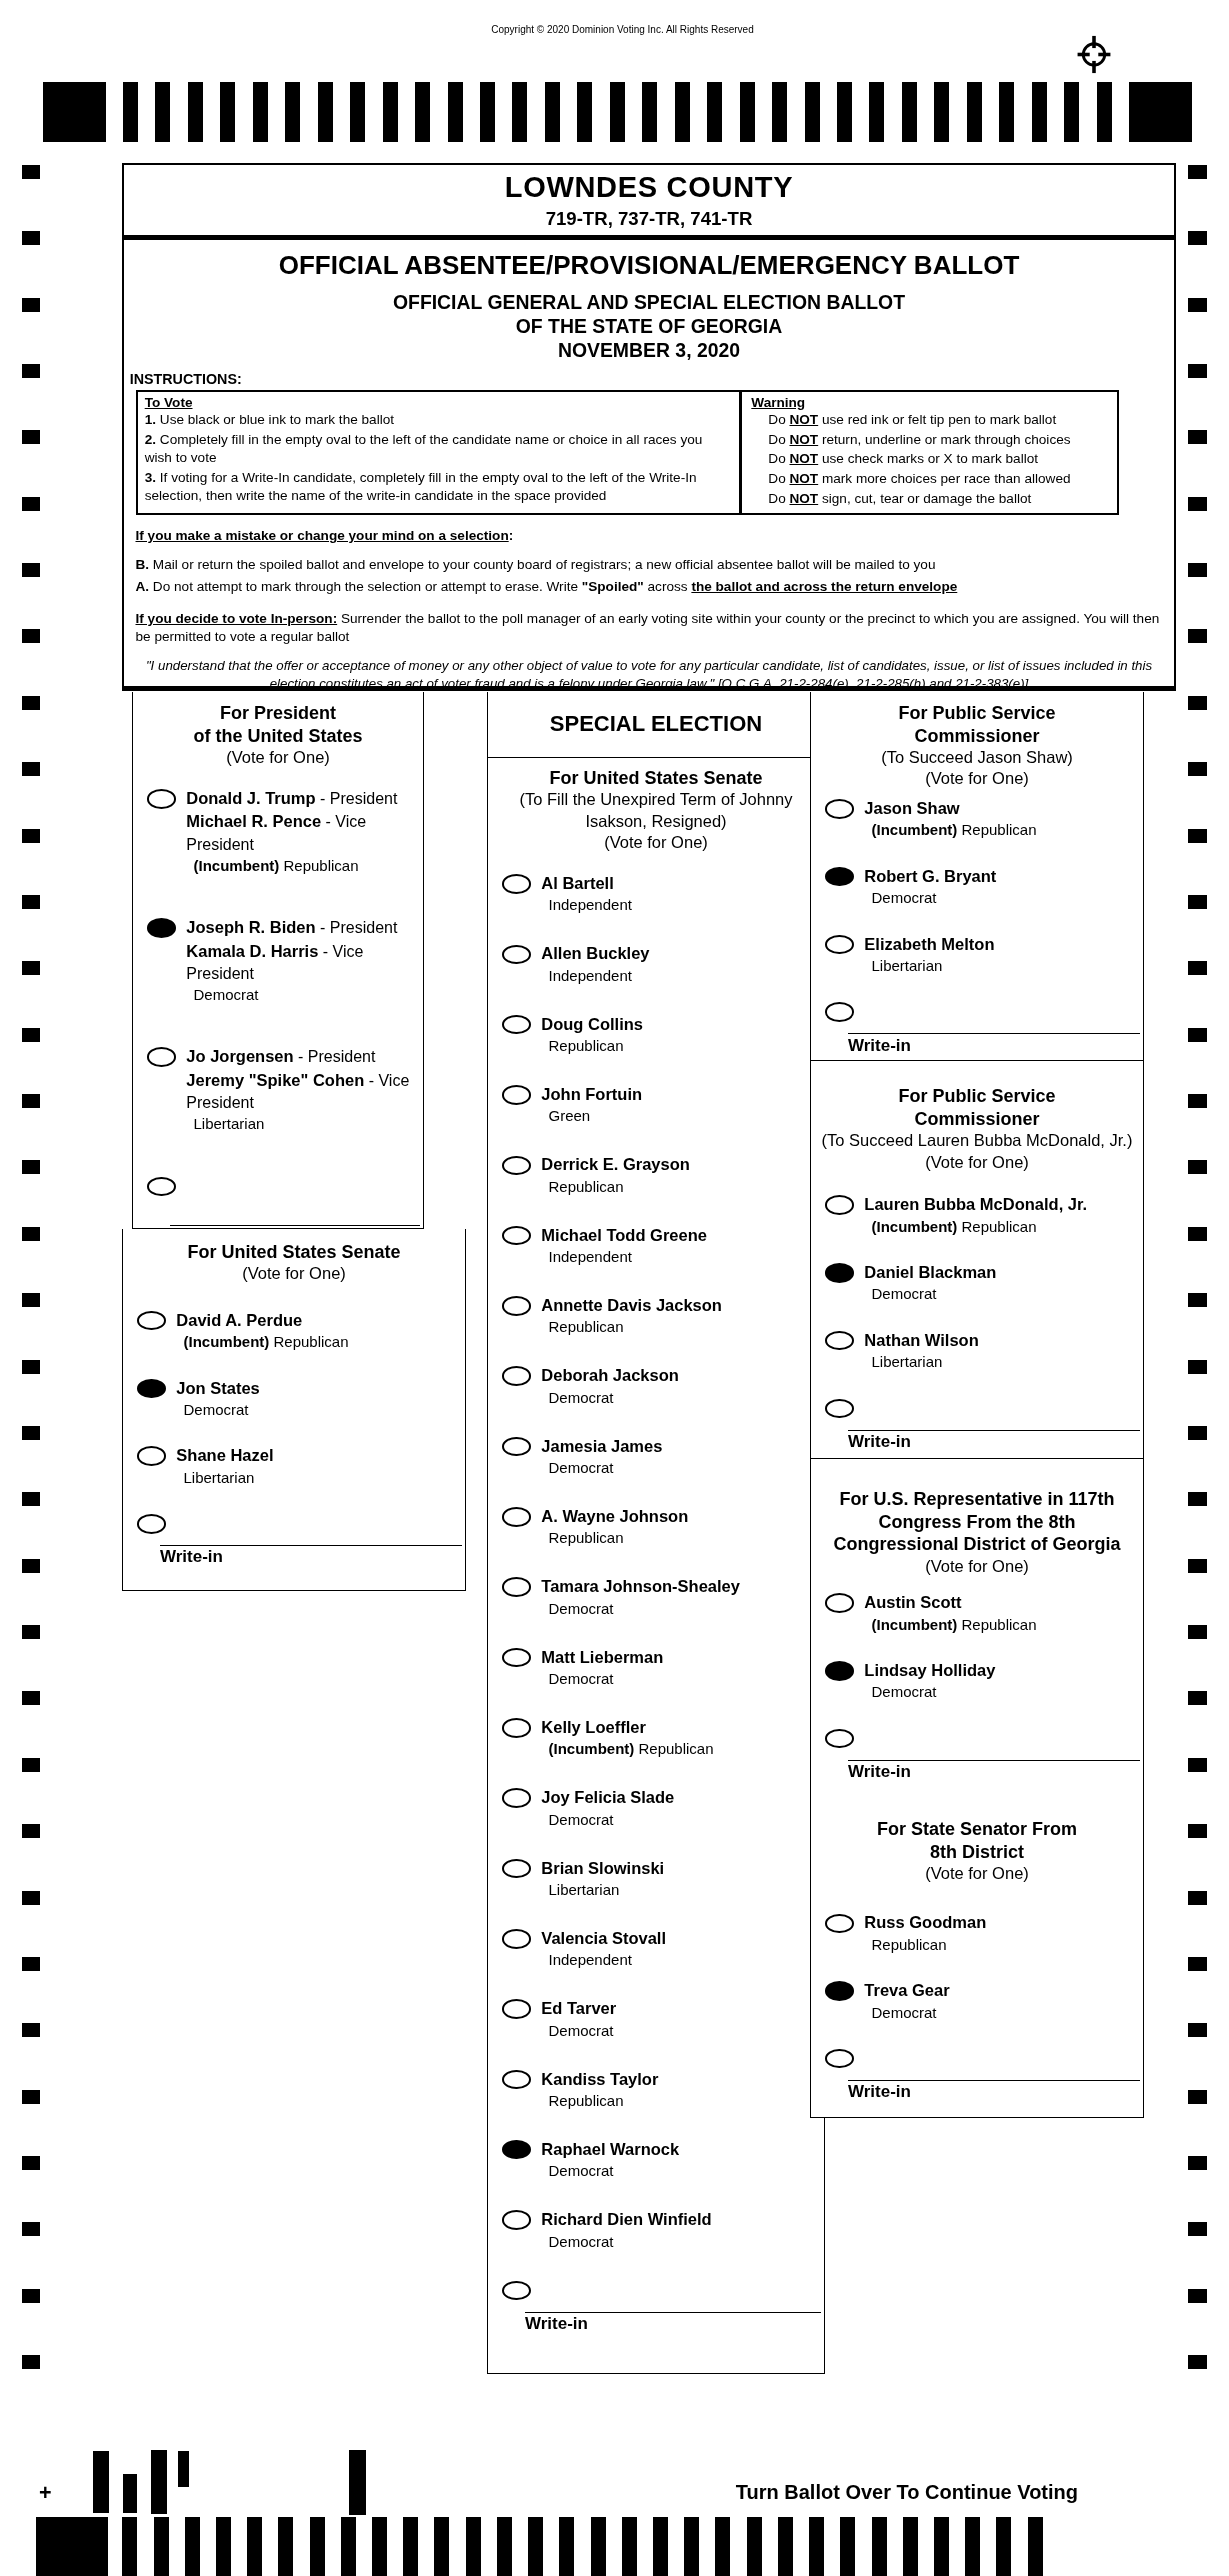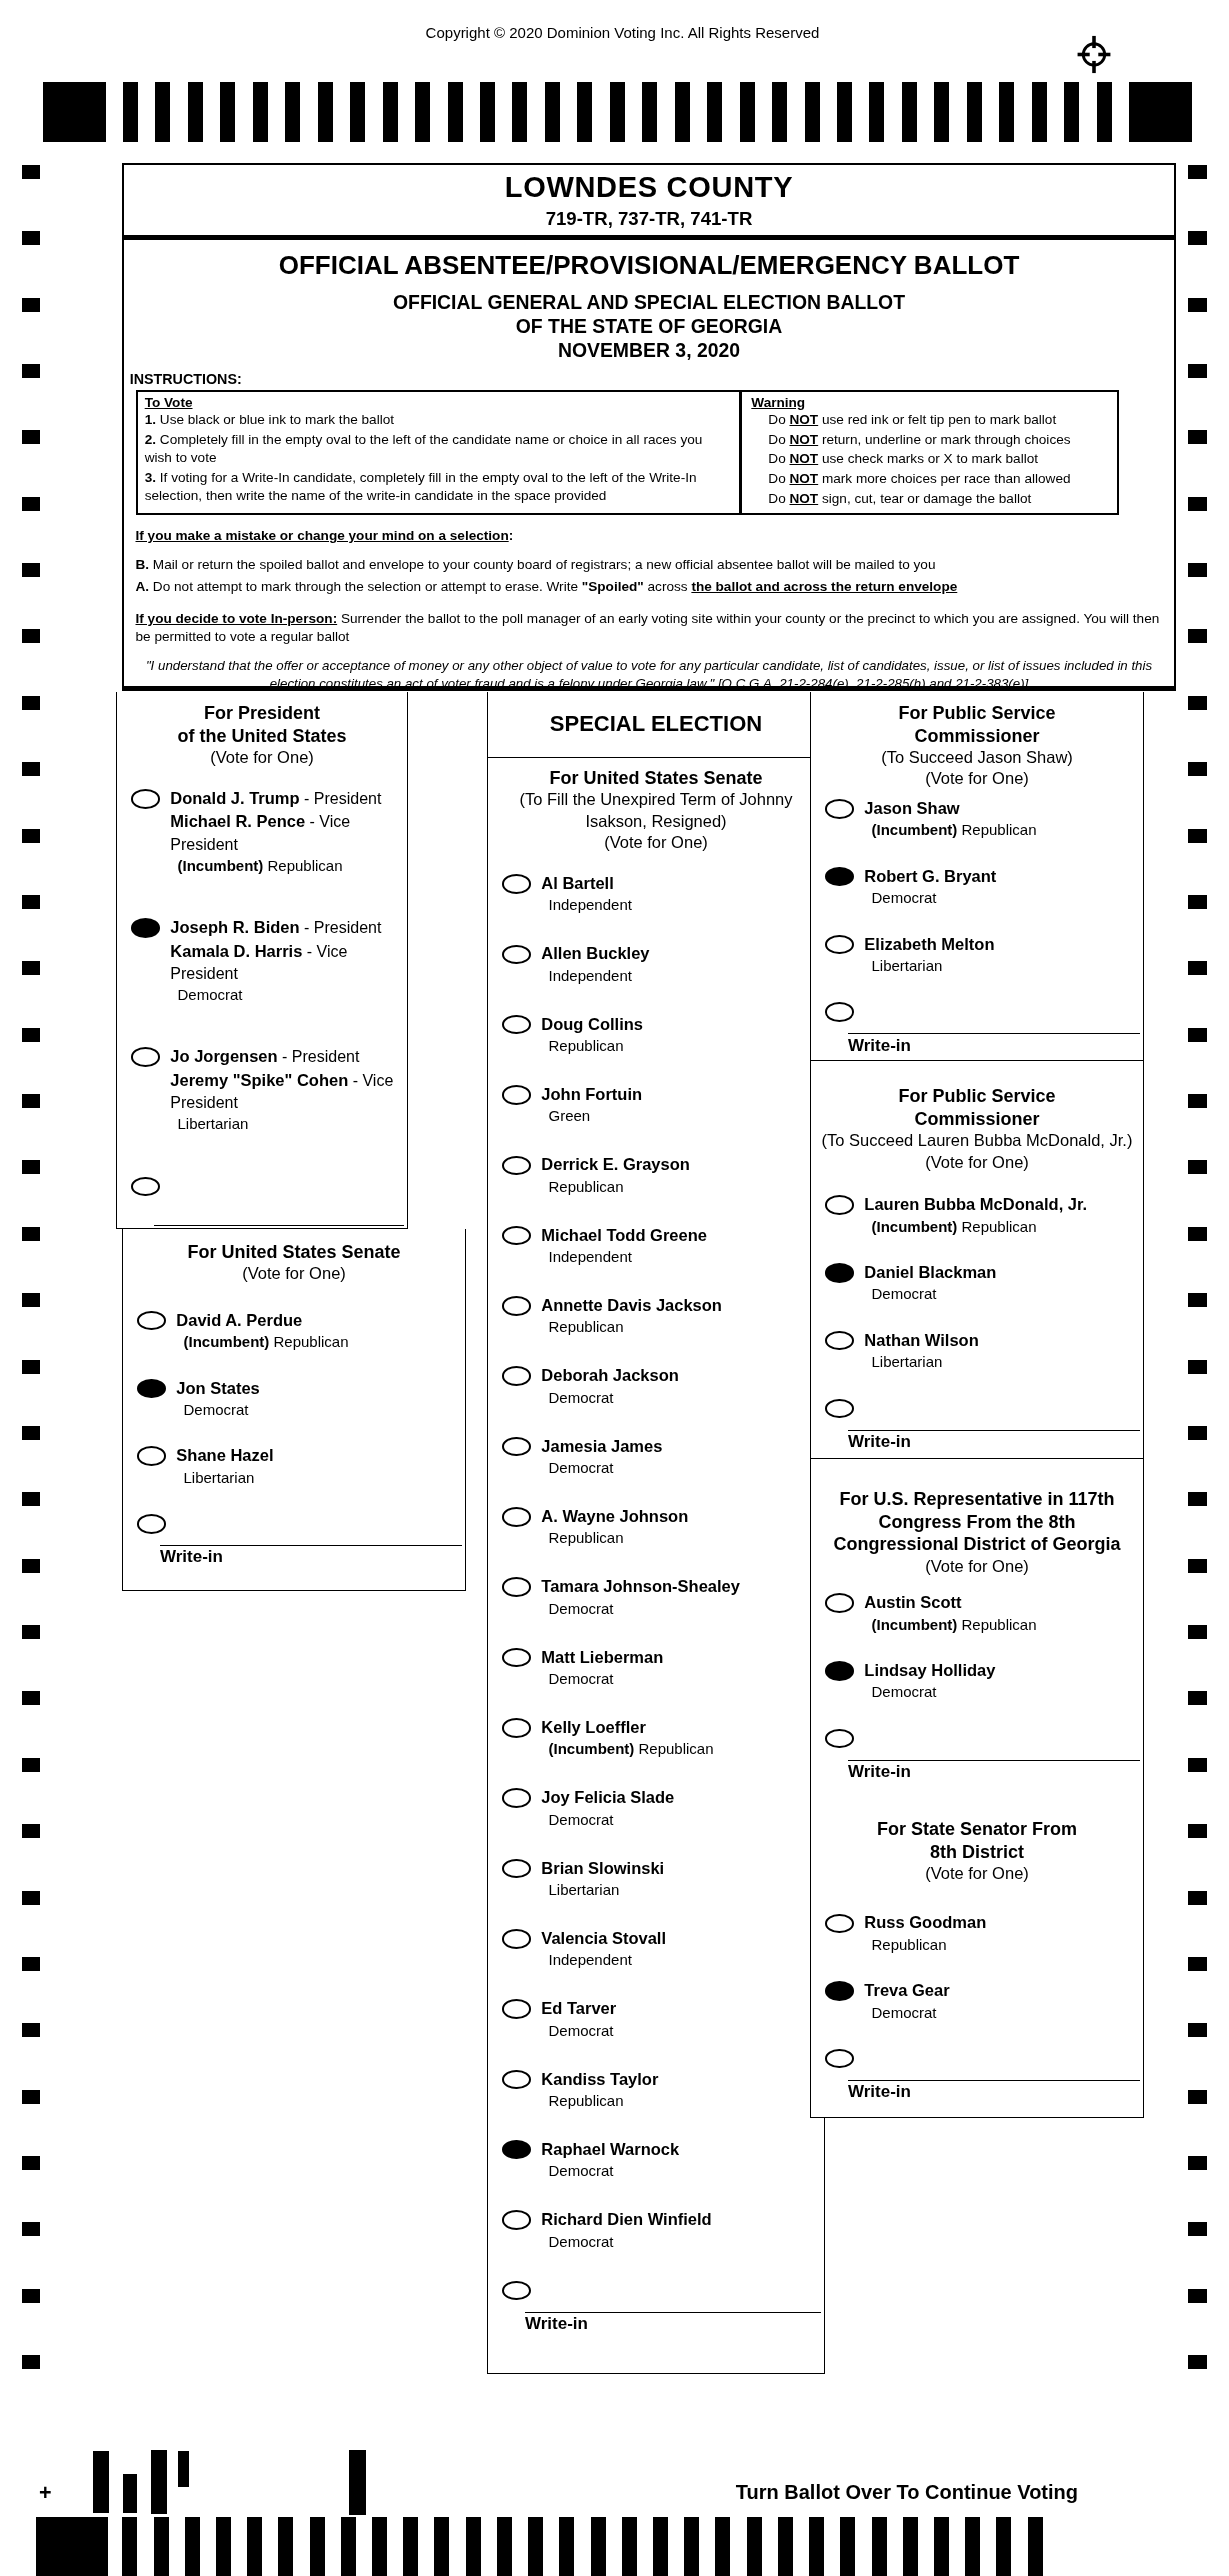--- a/index.html
+++ b/index.html
@@ -1,20 +1,20 @@
 <!DOCTYPE html>
 <html style="font-size:11.5px"><head>
 <meta charset="utf-8">
 <style>
   html,body{margin:0;padding:0;background:#888;}
   .page{position:relative;width:1229px;height:2576px;background:#ffffff;color:#000;
         font-family:"Liberation Sans","DejaVu Sans",sans-serif;overflow:hidden;}
 
   
-  .copyright{position:absolute;top:24.4px;left:16px;right:0;text-align:center;font-size:15px;}
+  .copyright{position:absolute;top:24.4px;left:16px;right:0;text-align:center;font-size:10px;}
   .reg-mark{position:absolute;left:1074px;top:33px;}
   .timing-top{position:absolute;left:43px;top:82px;width:1149px;height:60px;display:flex;}
   .timing-top .tblock{width:63px;background:#000;flex:none;}
   .timing-top .tbars{flex:1;display:flex;justify-content:space-between;margin:0 17px;}
   .tbars i{display:block;width:15px;background:#000;}
   .sq{position:absolute;width:18.6px;height:14.3px;background:#000;}
   .timing-bottom{position:absolute;left:36px;top:2517px;width:1007px;height:59px;display:flex;}
   .timing-bottom .tblock{width:72px;background:#000;flex:none;}
   .timing-bottom .tbars{flex:1;display:flex;justify-content:space-between;margin-left:14.3px;}
   .bc{position:absolute;background:#000;}
@@ -46,21 +46,21 @@
   .warn-item{margin:1.4px 0 1.4px 17px;line-height:1.34;}
   .mistake{margin:11.5px 11.5px 0 11.5px;font-size:13.6px;}
   .mistake p{margin:0;line-height:1.3;}
   .mh{margin-bottom:11.5px !important;}
   .ma{margin-top:4.3px !important;}
   .inperson{margin-top:14.3px !important;}
   .fraud{margin:11.5px auto 0 auto;max-width:1026px;text-align:center;font-style:italic;font-size:13.3px;line-height:1.35;}
 
   
   .race{position:absolute;box-sizing:border-box;border:1.4px solid #000;border-top:none;background:#fff;}
-  #race-pres{left:116px;top:692px;width:292px;height:537px;}
+  #race-pres{left:132px;top:692px;width:292px;height:537px;}
   #race-sen{left:122px;top:1229px;width:344px;height:362px;}
   #col-middle{left:487px;top:692px;width:338px;height:1682px;}
   #race-psc1{left:810px;top:692px;width:334px;height:369px;}
   #race-psc2{left:810px;top:1061px;width:334px;height:398px;}
   #race-usrep{left:810px;top:1459px;width:334px;height:337px;}
   #race-statesen{left:810px;top:1795px;width:334px;height:323px;}
 
   .sec-header{height:66px;box-sizing:border-box;border-bottom:1.4px solid #000;text-align:center;
               font-size:22px;font-weight:bold;padding-top:18.6px;}
   .race-title{text-align:center;padding-top:10px;margin-bottom:21.5px;}

